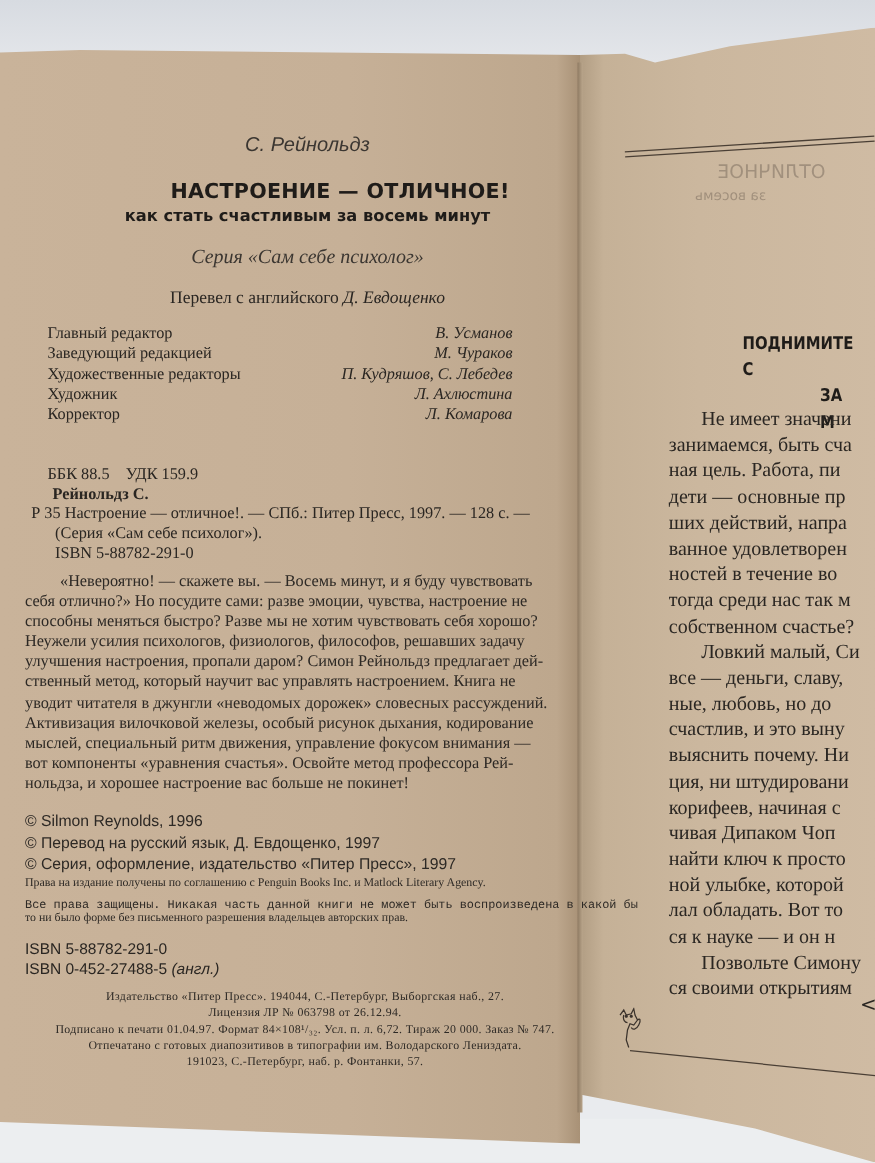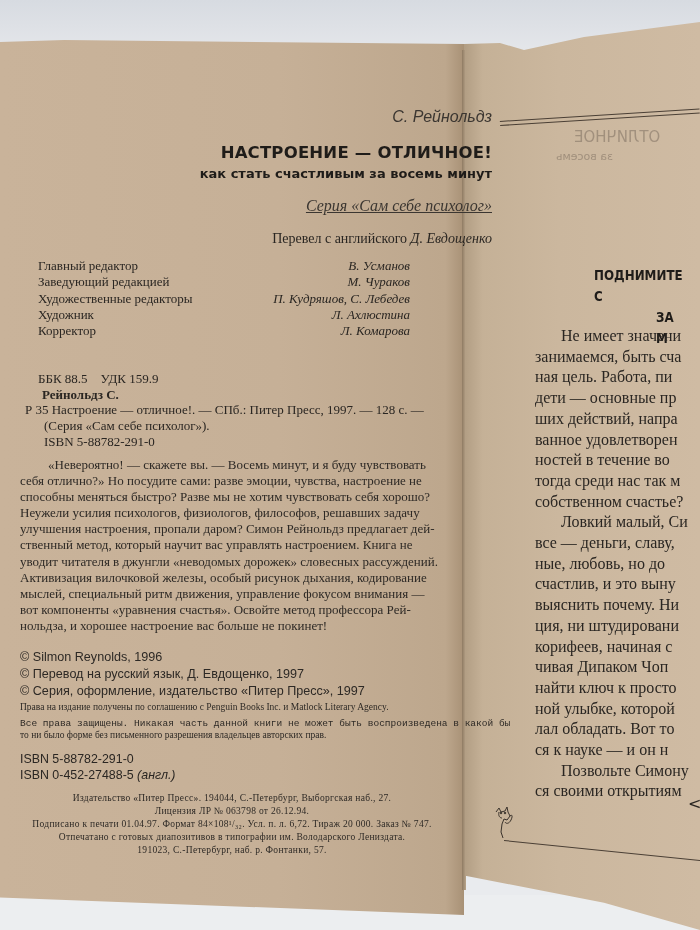--- a/index.html
+++ b/index.html
@@ -4,25 +4,25 @@
 <style>
   html,body{margin:0;padding:0;}
   body{width:700px;height:930px;position:relative;overflow:hidden;background:#e9ebee;font-family:"DejaVu Serif",serif;color:#2a2622;}
   .bg-top{position:absolute;left:0;top:0;width:700px;height:50px;background:linear-gradient(#d7dbe1,#e4e6ea);}
   .bg-bottom{position:absolute;left:0;top:895px;width:700px;height:35px;background:#eceef0;}
   .page-left{position:absolute;left:0;top:40px;width:464px;height:875px;background:linear-gradient(90deg,#c9b39a 0%,#c6b097 60%,#bda78d 96%,#a89176 100%);clip-path:polygon(0 2px,64px 0,100% 4px,100% 100%,0 98%);}
   .page-right{position:absolute;left:464px;top:22px;width:236px;height:908px;background:linear-gradient(90deg,#b19d83 0%,#c5b197 8%,#cbb79e 40%,#cfbba3 100%);clip-path:polygon(0 22px,36px 21px,60px 28px,120px 15px,236px 0,236px 100%,140px 97%,0 94%);}
   .gutter{position:absolute;left:462px;top:50px;width:4px;height:840px;background:linear-gradient(90deg,#8e7a62,#b8a48a);}
 
   .t{position:absolute;white-space:nowrap;}
-  .center{left:0;width:492px;text-align:right;}
+  .center{left:0;width:492px;text-align:center;}
   .author{top:108px;font-family:"Liberation Sans",sans-serif;font-style:italic;font-size:16px;color:#3b3631;}
-  .title{top:143px;font-family:"DejaVu Sans",sans-serif;font-weight:bold;font-size:16.5px;letter-spacing:0.2px;color:#1f1c19;}
+  .title{top:143px;font-family:"DejaVu Sans",sans-serif;font-weight:bold;font-size:16.5px;letter-spacing:0.2px;color:#1f1c19;padding-left:26px;}
   .subtitle{top:166px;font-family:"DejaVu Sans",sans-serif;font-weight:bold;font-size:13px;color:#1f1c19;}
-  .series{top:197px;font-family:"Liberation Serif",serif;font-style:italic;font-size:16px;color:#3b3631;text-decoration:underline;}
+  .series{top:197px;font-family:"Liberation Serif",serif;font-style:italic;font-size:16px;color:#3b3631;}
   .translated{top:231px;font-family:"Liberation Serif",serif;font-size:14px;}
   .translated i{font-style:italic;}
 
   .staff{position:absolute;left:38px;top:258px;width:372px;font-family:"Liberation Serif",serif;font-size:13px;line-height:16.3px;}
   .staff-row{display:flex;justify-content:space-between;}
   .staff-row .name{font-style:italic;}
 
   .bbk{left:38px;top:371px;font-family:"Liberation Serif",serif;font-size:13px;}
   .cat-author{left:42px;top:387px;font-family:Liberation Serif, serif;font-size:13px;font-weight:bold;}
   .cat-line{left:25px;top:402px;font-family:"Liberation Serif",serif;font-size:13px;}
@@ -30,21 +30,21 @@
   .isbn-cat{left:44px;top:434px;font-family:"Liberation Serif",serif;font-size:13px;}
 
   .annot{position:absolute;left:20px;top:457px;width:420px;font-family:"Liberation Serif",serif;font-size:13px;line-height:16.1px;text-align:justify;color:#2d2925;}
   .annot span{display:block;white-space:nowrap;overflow:hidden;}
   .annot .first{text-indent:28px;}
 
   .copy{left:20px;font-family:"Liberation Sans",sans-serif;font-size:12.6px;color:#2d2925;}
   .rights{left:20px;font-family:"Liberation Serif",serif;font-size:9.5px;color:#2d2925;}
   .isbn{left:20px;font-family:"Liberation Sans",sans-serif;font-size:12.4px;}
   .isbn i{font-style:italic;margin-top:47px;}
-  .imprint{left:0;width:464px;text-align:center;font-family:"Liberation Serif",serif;font-size:9.5px;letter-spacing:0.3px;color:#2d2925;}
+  .imprint{left:12px;width:464px;text-align:center;font-family:"Liberation Serif",serif;font-size:9.5px;letter-spacing:0.3px;color:#2d2925;}
 
   
   .rule-top{position:absolute;left:500px;top:121px;width:200px;height:3px;border-top:1.5px solid #4a3f35;border-bottom:1.5px solid #4a3f35;transform:rotate(-3.6deg);transform-origin:left center;}
   .ghost{position:absolute;font-family:"DejaVu Sans",sans-serif;color:rgba(80,70,60,0.35);transform:scaleX(-1);}
   .chapter-title{position:absolute;left:594px;top:265px;font-family:"DejaVu Sans",sans-serif;font-weight:bold;font-size:14px;transform:scaleX(0.85);transform-origin:left;line-height:21px;color:#1f1c19;}
   .chapter-title .l2{padding-left:73px;}
   .rbody{position:absolute;left:535px;top:326px;width:200px;font-family:"Liberation Serif",serif;font-size:16px;line-height:20.7px;color:#2a2622;}
   .rbody span{display:block;white-space:nowrap;}
   .rbody .ind{padding-left:26px;}
   .rule-bottom{position:absolute;left:504px;top:840px;width:210px;height:0;border-top:1.5px solid #4a3f35;transform:rotate(5.8deg);transform-origin:left center;}

